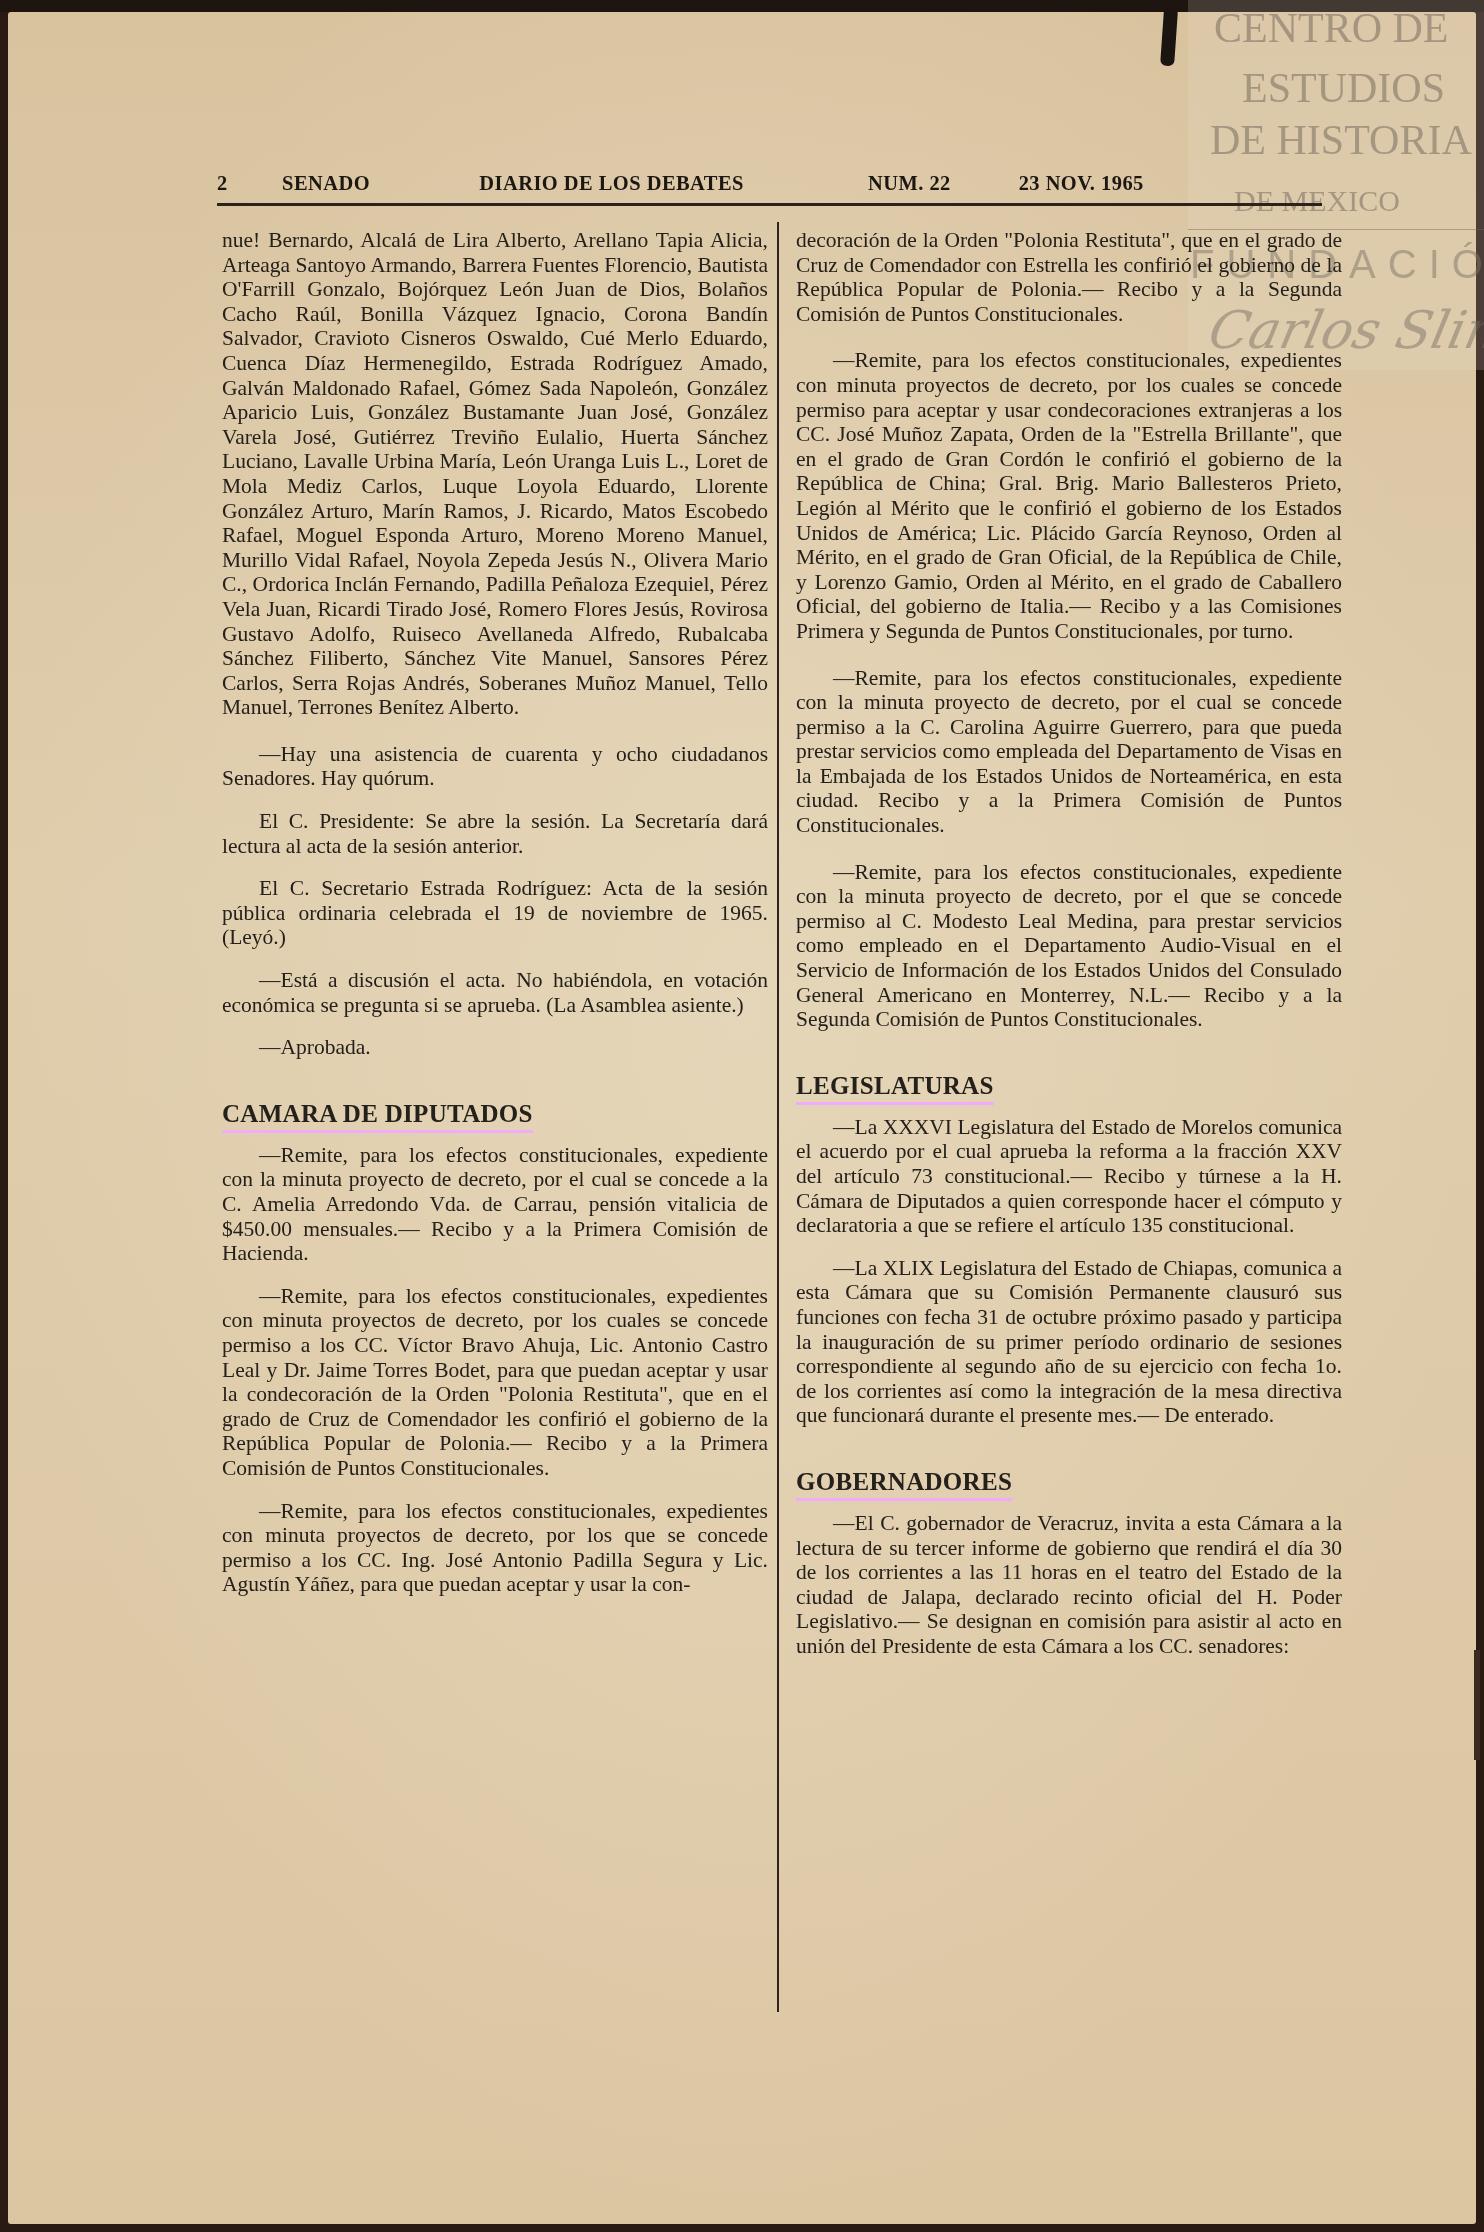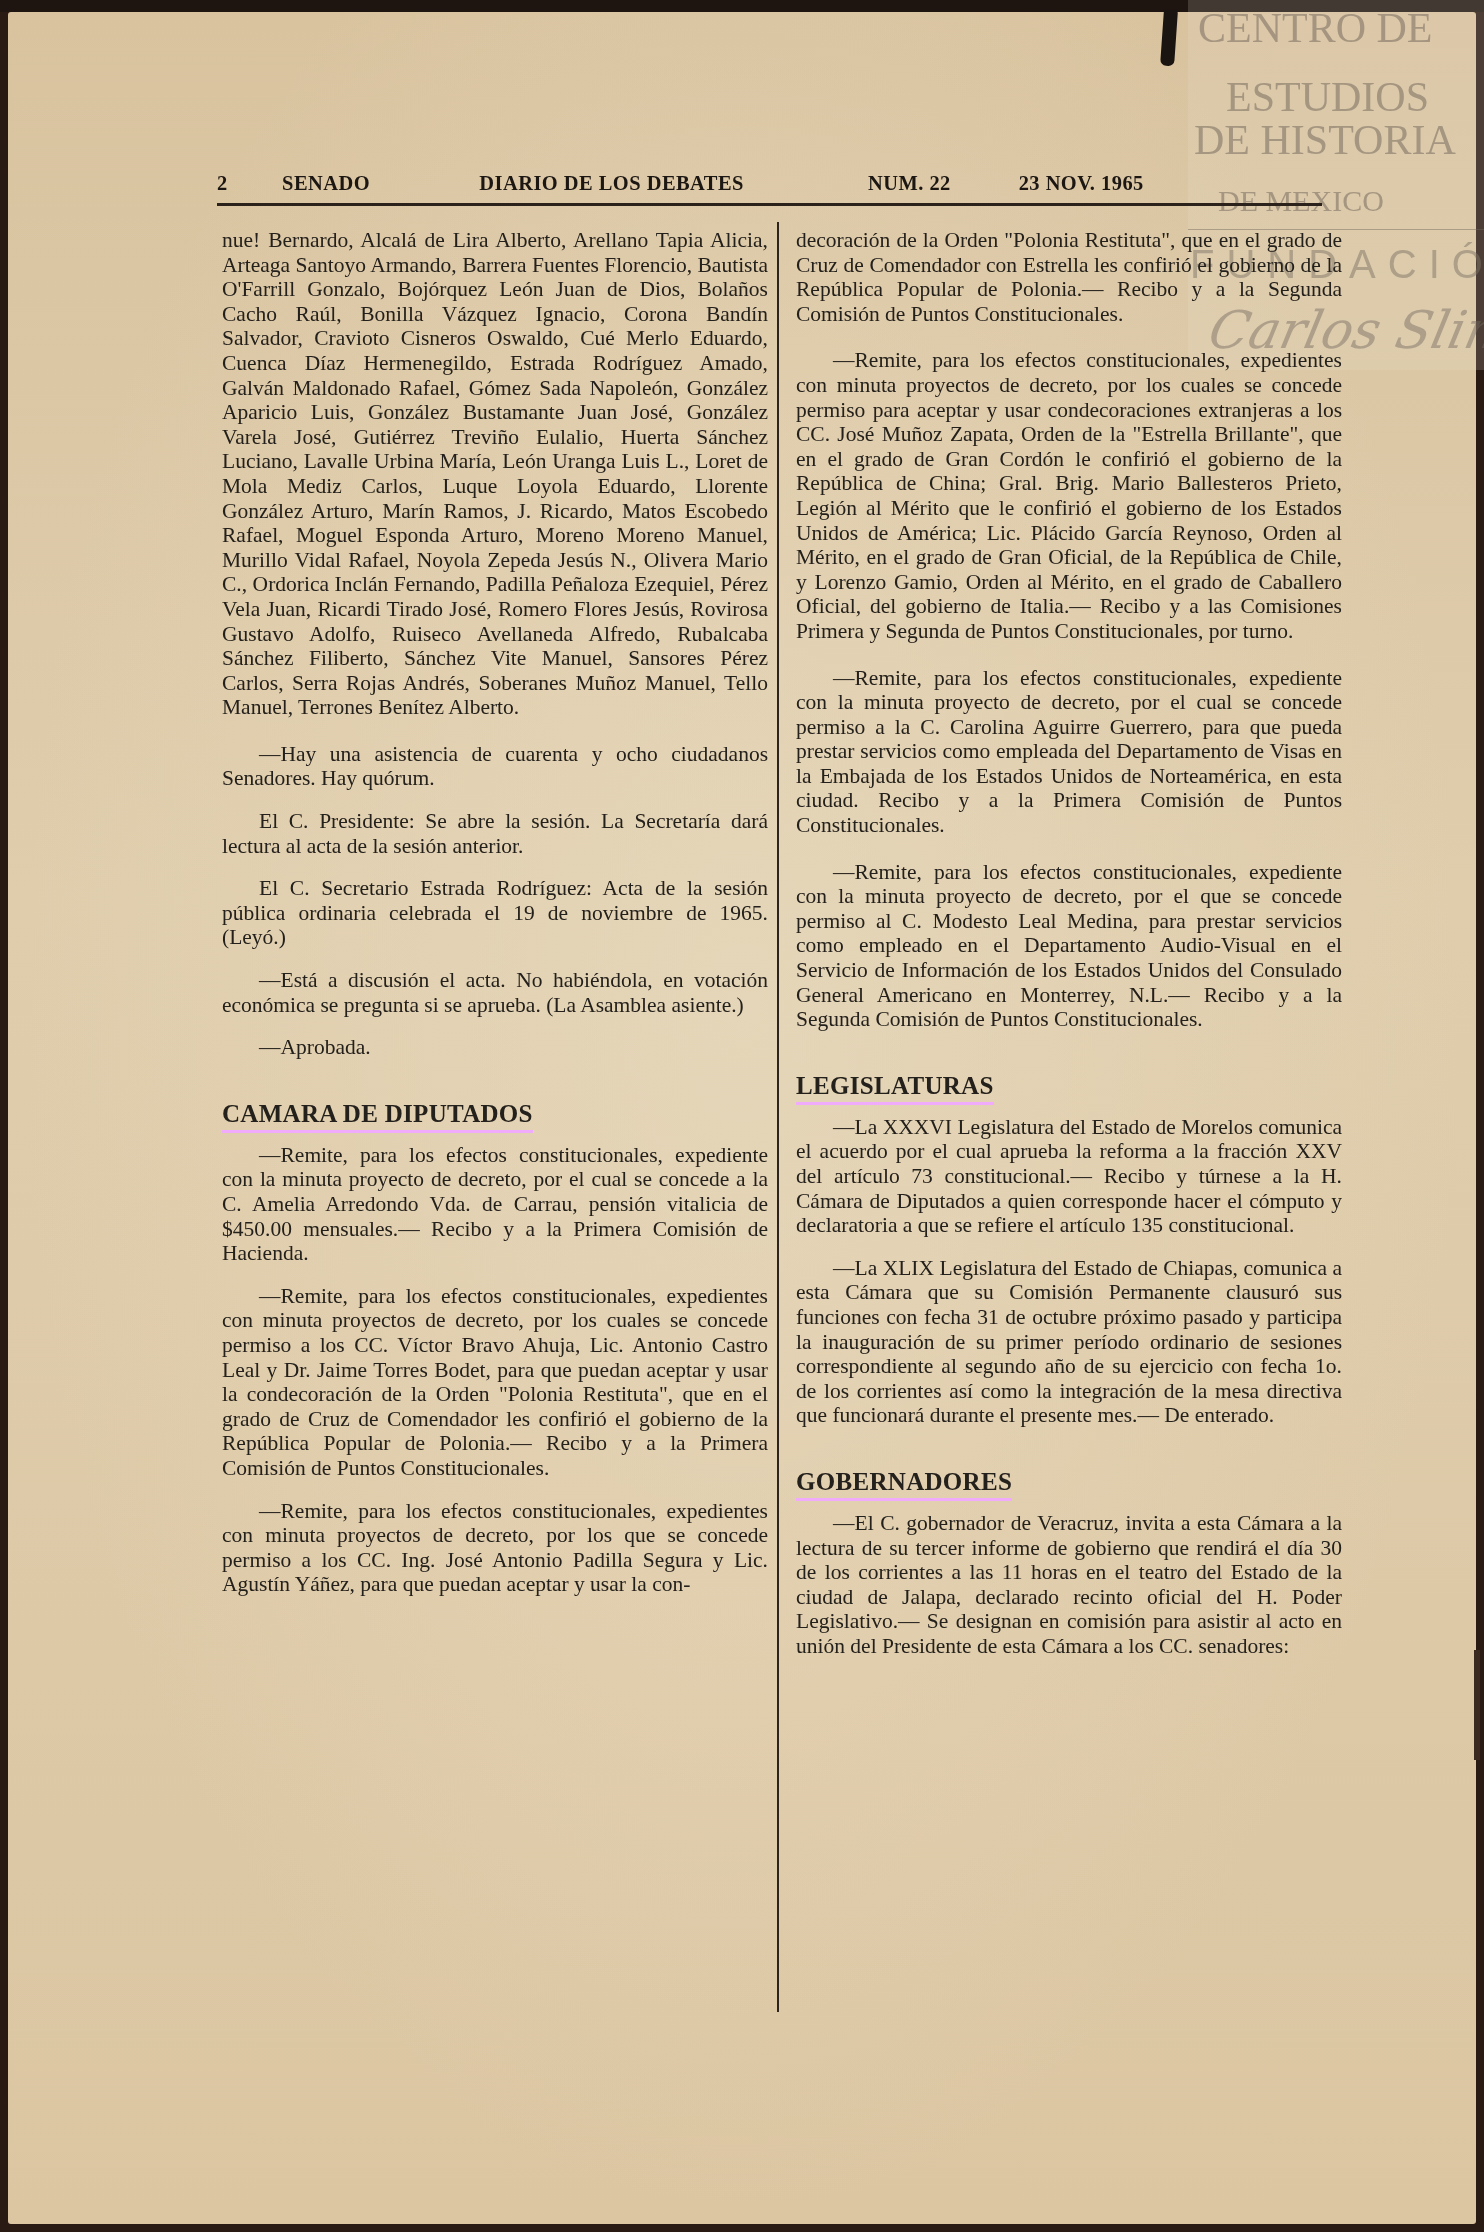--- a/index.html
+++ b/index.html
@@ -49,21 +49,21 @@
   .col p.ind { text-indent: 37px; }
   .col p.cont { text-indent: 0; }
   .col b { font-weight: normal; }
   .section-title {
     font-family: "Liberation Serif", serif; font-weight: bold; font-size: 25px;
     letter-spacing: 0.3px; margin: 22px 0 10px 0; display: inline-block;
     border-bottom: 3px solid #f0abfc; padding-bottom: 2px; line-height: 28px;
   }
   .watermark {
     position: absolute; color: rgba(120,108,95,0.55); font-family: "Liberation Serif", serif;
-    text-align: center; white-space: nowrap;
+    text-align: center; white-space: nowrap; margin-left: 16px;
   }
   .wm-box {
     position: absolute; left: 1188px; top: 0px; width: 296px; height: 370px;
     background: rgba(232,225,212,0.18);
   }
   .wm-line { position: absolute; left: 1188px; top: 229px; width: 296px; height: 1px; background: rgba(110,100,90,0.45); }
   .wm-fund {
     position: absolute; left: 1190px; top: 242px; font-family: "Liberation Sans", sans-serif;
     font-size: 40px; letter-spacing: 12px; color: rgba(125,115,102,0.5); white-space: nowrap;
   }
@@ -75,21 +75,21 @@
 </head>
 <body>
 
 <div class="top-edge"></div>
 <div class="page"></div>
 <div class="binding-mark"></div>
 <div class="right-tear"></div>
 
 <div class="wm-box"></div>
 <div class="watermark" style="left:1198px;top:4px;font-size:42px;">CENTRO DE</div>
-<div class="watermark" style="left:1226px;top:73px;font-size:42px;">ESTUDIOS</div>
+<div class="watermark" style="left:1226px;top:64px;font-size:42px;">ESTUDIOS</div>
 <div class="watermark" style="left:1194px;top:116px;font-size:42px;">DE HISTORIA</div>
 <div class="watermark" style="left:1218px;top:184px;font-size:30px;">DE MEXICO</div>
 <div class="wm-line"></div>
 <div class="wm-fund">FUNDACIÓN</div>
 <div class="wm-sign">Carlos Slim</div>
 
 <div class="running-header">
   <span style="left:0;">2</span>
   <span style="left:70px;">SENADO</span>
   <span style="left:282px;">DIARIO DE LOS DEBATES</span>

